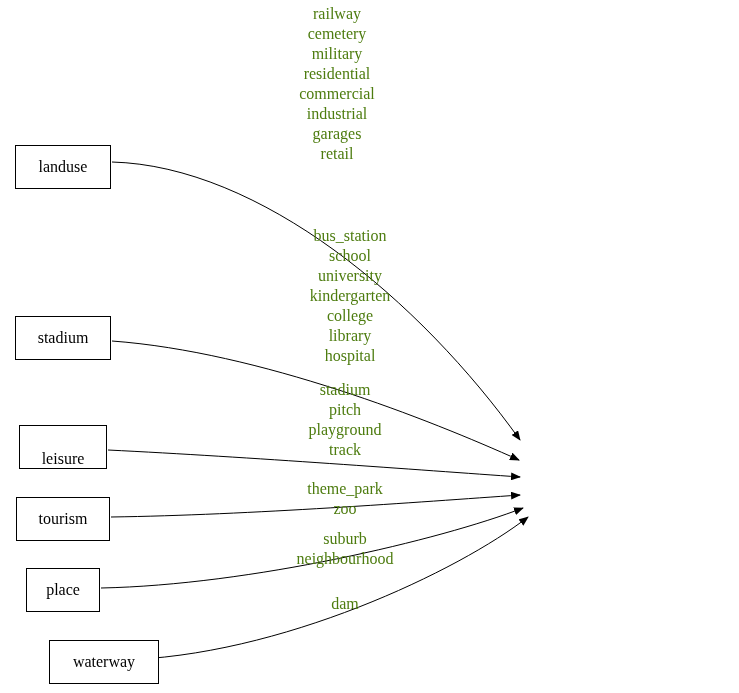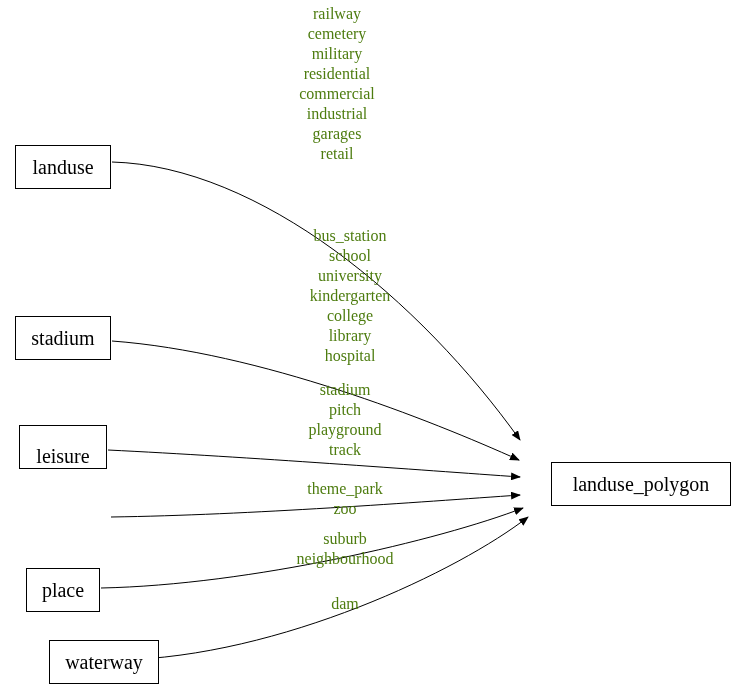--- a/index.html
+++ b/index.html
@@ -22,21 +22,21 @@
     width: 739px;
     height: 693px;
   }
   .node {
     position: absolute;
     box-sizing: border-box;
     border: 1px solid #000000;
     background: #ffffff;
     color: #000000;
     font-family: "Liberation Serif", serif;
-    font-size: 20px;
+    font-size: 16px;
     display: flex;
     align-items: center;
     justify-content: center;
     white-space: nowrap;
   }
   .edge-label {
     position: absolute;
     text-align: center;
     color: #4d7c0f;
     font-family: "Liberation Serif", serif;
@@ -75,32 +75,32 @@
   </div>
 
   <div class="node" style="left:15px; top:316px; width:96px; height:44px;">
     <span>stadium</span>
   </div>
 
   <div class="node" style="left:19px; top:425px; width:88px; height:44px;align-items:flex-end;">
     <span>leisure</span>
   </div>
 
+  <div class="node" style="left:16px; top:497px; width:94px; height:44px;">
+    <span>tourism</span>
+  </div>
 
   <div class="node" style="left:26px; top:568px; width:74px; height:44px;">
     <span>place</span>
   </div>
 
   <div class="node" style="left:8px; top:640px; width:110px; height:44px;margin-left:41px;">
     <span>waterway</span>
   </div>
 
-  <div class="node" style="left:551px; top:462px; width:180px; height:44px;">
-    <span>landuse_polygon</span>
-  </div>
 
   <div class="edge-label" style="left:230px; top:4px; width:214px;">railway
 cemetery
 military
 residential
 commercial
 industrial
 garages
 retail</div>
 

